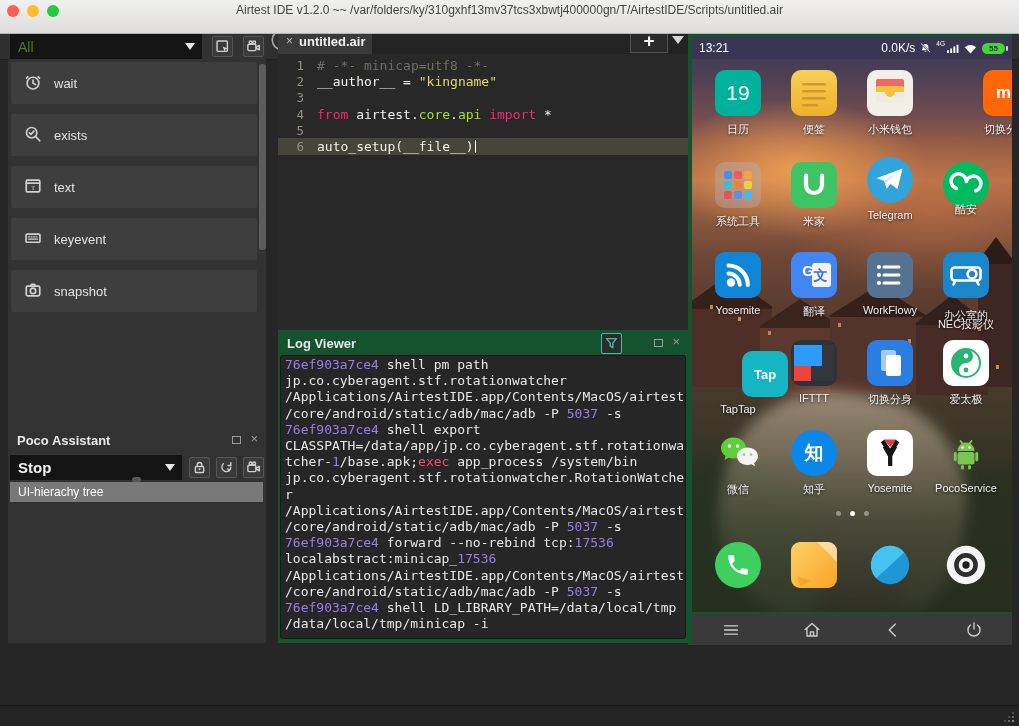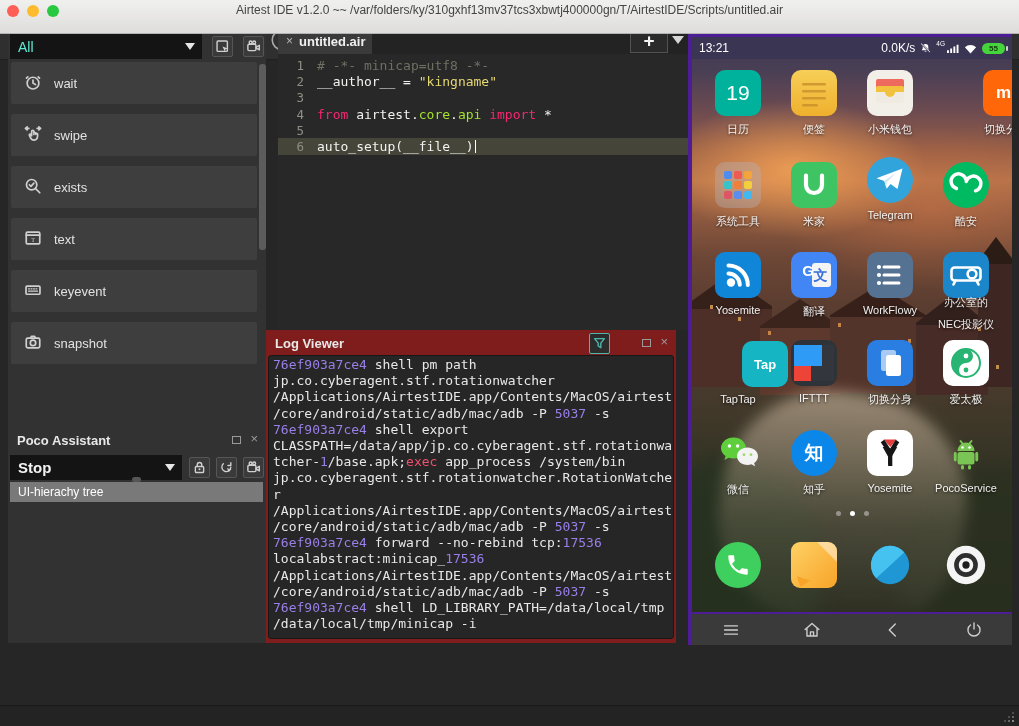--- a/index.html
+++ b/index.html
@@ -19,21 +19,21 @@
     border-bottom:1px solid #202020;display:flex;align-items:center;padding-left:25px;gap:35px}
   .tbtn{width:26px;height:26px;display:flex;align-items:center;justify-content:center;cursor:pointer}
 
   
   .panel{position:absolute;background:#323232}
   .phead{position:relative;height:26px}
   .ptitle{position:absolute;left:9px;top:6px;font-size:13px;font-weight:bold;color:#e8e8e8}
   .float{position:absolute;right:25px;top:9px;width:9px;height:8px;border:1.5px solid #9a9a9a}
   .pclose{position:absolute;right:8px;top:4px;font-size:13px;color:#9a9a9a}
 
-  .dd{position:absolute;height:25px;background:#141414;color:#5eead4;font-size:14px;
+  .dd{position:absolute;height:25px;background:#141414;color:#4d7c0f;font-size:14px;
       display:flex;align-items:center;padding:0 8px;cursor:pointer}
   .dd .arr{position:absolute;right:7px;top:9px;width:0;height:0;border:5px solid transparent;border-top:7px solid #e6e6e6}
   .dd.stopdd{color:#f2f2f2;font-weight:bold;font-size:15px}
   .mbtn{position:absolute;width:21px;height:21px;background:#3a3a3a;border:1px solid #565656;
       border-radius:2px;display:flex;align-items:center;justify-content:center;cursor:pointer}
   .tealbtn{position:absolute;width:21px;height:21px;background:#2c2c2c;border:1px solid #4db6ac;
       border-radius:2px;display:flex;align-items:center;justify-content:center;cursor:pointer}
 
   
   #airtest{left:8px;top:2px;width:258px;height:425px}
@@ -58,28 +58,28 @@
   .tabchev{position:absolute;left:394px;top:8px;width:0;height:0;border:6px solid transparent;border-top:8px solid #d6d6d6;cursor:pointer}
   .codebox{position:absolute;left:0;right:0;top:52px;bottom:0;background:#282828;
        font-family:"DejaVu Sans Mono",monospace;font-size:13px;padding-top:3px}
   .cline{display:flex;height:16.3px;align-items:center;white-space:pre}
   .cline.hl{background:#45453a}
   .lnum{width:26px;text-align:right;color:#8f8f85;margin-right:13px;flex:none;font-size:12.5px}
   .tk-c{color:#6f6f63}.tk-s{color:#e6d874}.tk-k{color:#f92672}.tk-g{color:#a6e22e}.tk-p{color:#f2f2f0}
   .caret{display:inline-block;width:1.5px;height:13px;background:#fff;margin-left:1px}
 
   
-  #logv{left:266px;top:330px;width:410px;height:313px;background:#7f1d1d}
+  #logv{left:278px;top:330px;width:410px;height:313px;background:#14532d}
   .logbox{position:absolute;left:2px;right:2px;top:25px;bottom:4px;background:#262626;
        border:1px solid #181818;border-radius:3px;padding:1px 4px;overflow:hidden;
        font-family:"DejaVu Sans Mono",monospace;font-size:13px;line-height:16.2px;white-space:pre}
   .lt-p{color:#e8e8e8}.lt-n{color:#9a7fe8}.lt-x{color:#f0506e}
 
   
-  #device{left:688px;top:2px;width:324px;height:643px;background:#4c1d95}
+  #device{left:688px;top:2px;width:324px;height:643px;background:#14532d}
   .screen{position:absolute;left:4px;top:35px;width:320px;height:575px;overflow:hidden;background:#1a1626}
   .wallpaper{position:absolute;inset:0;background:
       radial-gradient(55% 16% at 32% 23%, rgba(246,163,86,.85), rgba(246,163,86,0) 75%),
       radial-gradient(70% 20% at 75% 30%, rgba(210,120,70,.45), rgba(210,120,70,0) 70%),
       linear-gradient(180deg,#3e3a54 0%,#4a3f55 6%,#6d4b50 13%,#9c6045 20%,#b5724a 25%,
         #8f5a40 31%,#6e4736 38%,#5c3e31 46%,#513a2e 54%,#463a2c 62%,#3a3627 70%,
         #2f3122 80%,#282c1f 90%,#222619 100%)}
   .wp-house{position:absolute;clip-path:polygon(0 28%,50% 0,100% 28%,100% 100%,0 100%)}
   .wp-tower{position:absolute;clip-path:polygon(50% 0,100% 16%,100% 100%,0 100%,0 16%)}
   .wp-wins{position:absolute;top:268px;left:18px;width:3px;height:4px;background:#f0b05a;opacity:.75;
@@ -239,27 +239,20 @@
         <div class="act">
           <span><svg viewBox="0 0 16 16" width="18" height="18" fill="none" stroke="#d0d0d0" stroke-width="1.5" stroke-linecap="round" stroke-linejoin="round" style="overflow:visible">
               <circle cx="8" cy="9" r="5.2"></circle>
               <path d="M8 6.3V9l2.2 1.3"></path>
               <path d="M3.4 3.4L2.2 4.6M12.6 3.4l1.2 1.2"></path>
             </svg></span>
           <span>wait</span>
         </div>
         <div class="act">
           <span><svg viewBox="0 0 16 16" width="18" height="18" fill="none" stroke="#d0d0d0" stroke-width="1.5" stroke-linecap="round" stroke-linejoin="round" style="overflow:visible">
-              <path d="M1.3 3h3M2.8 1.6L1.3 3l1.5 1.4M14.7 3h-3M13.2 1.6L14.7 3l-1.5 1.4"></path>
-              <path d="M6.8 9V5.8a1 1 0 012 0v2.6m0-1.1c0-.8 1.7-.8 1.7.1v.9m0-.4c0-.8 1.6-.6 1.6.3v1.2c0 2.4-1.1 4-3.2 4-1.7 0-2.6-.9-3.2-2.2l-.9-2c-.3-.8.7-1.4 1.2-.7l.8 1.1"></path>
-            </svg></span>
-          <span>swipe</span>
-        </div>
-        <div class="act">
-          <span><svg viewBox="0 0 16 16" width="18" height="18" fill="none" stroke="#d0d0d0" stroke-width="1.5" stroke-linecap="round" stroke-linejoin="round" style="overflow:visible">
               <circle cx="6.8" cy="6.8" r="4.6"></circle>
               <path d="M10.3 10.3L14 14"></path>
               <path d="M4.8 6.9l1.4 1.4 2.6-2.8"></path>
             </svg></span>
           <span>exists</span>
         </div>
         <div class="act">
           <span><svg viewBox="0 0 16 16" width="18" height="18" fill="none" stroke="#d0d0d0" stroke-width="1.5" stroke-linecap="round" stroke-linejoin="round" style="overflow:visible">
               <rect x="2" y="2.8" width="12" height="10.4" rx="1"></rect>
               <path d="M2 5.4h12"></path>
@@ -484,21 +477,21 @@
               </svg>
             </div>
             <div class="applabel" style="left: -20px; top: 52px;">Telegram</div>
           </div>
           <div class="appcell" style="left: 251px; top: 125px;">
             <div class="appic ic-coolapk">
               <svg viewBox="0 0 46 46" width="46" height="46">
                 <path d="M13.5 26.5a7.5 7.5 0 119.3-9.3M23.2 19.5a7.5 7.5 0 119.3 9.3" stroke="#fff" stroke-width="3.4" fill="none" stroke-linecap="round"></path>
               </svg>
             </div>
-            <div class="applabel" style="left: -20px; top: 52px; font-family: Liberation Serif, serif;">酷安</div>
+            <div class="applabel" style="left: -20px; top: 40px; font-family: Liberation Serif, serif;">酷安</div>
           </div>
           <div class="appcell" style="left: 23px; top: 215px;">
             <div class="appic ic-inoreader">
               <svg viewBox="0 0 46 46" width="46" height="46">
                 <circle cx="16" cy="30.5" r="4.2" fill="#fff"></circle>
                 <path d="M13.5 21.5a11.5 11.5 0 0111.3 11.3M13.5 13.5A19.5 19.5 0 0132.8 33" stroke="#fff" stroke-width="4" fill="none" stroke-linecap="round"></path>
               </svg>
             </div>
             <div class="applabel" style="left: -20px; top: 52px;">Yosemite</div>
           </div>
@@ -528,24 +521,24 @@
             <div class="applabel" style="left: -20px; top: 52px;">WorkFlowy</div>
           </div>
           <div class="appcell" style="left: 251px; top: 215px;">
             <div class="appic ic-projector">
               <svg viewBox="0 0 46 46" width="46" height="46">
                 <rect x="8.5" y="15.5" width="29" height="13" rx="3" stroke="#fff" stroke-width="2.6" fill="none"></rect>
                 <circle cx="29" cy="22" r="4.4" stroke="#fff" stroke-width="2.6" fill="none"></circle>
                 <path d="M12.5 28.5l-2 4M33.5 28.5l2 4" stroke="#fff" stroke-width="2.6" stroke-linecap="round"></path>
               </svg>
             </div>
-            <div class="applabel" style="left: -20px; top: 43px;">办公室的</div>
+            <div class="applabel" style="left: -20px; top: 56px;">办公室的</div>
             <div class="applabel" style="left: -20px; top: 65px;">NEC投影仪</div>
           </div>
-          <div class="appcell" style="left: 23px; top: 304px; padding-left: 27px;">
+          <div class="appcell" style="left: 23px; top: 314px; padding-left: 27px;">
             <div class="appic ic-taptap">
               <span class="glyph g1">Tap</span>
             </div>
             <div class="applabel" style="left: -20px; top: 52px;">TapTap</div>
           </div>
           <div class="appcell" style="left: 99px; top: 303px;">
             <div class="appic ic-ifttt">
               <svg viewBox="0 0 46 46" width="46" height="46">
                 <rect x="3" y="5" width="40" height="36" fill="#33373d"></rect>
                 <rect x="3" y="5" width="28" height="21" fill="#2e9bf7"></rect>

